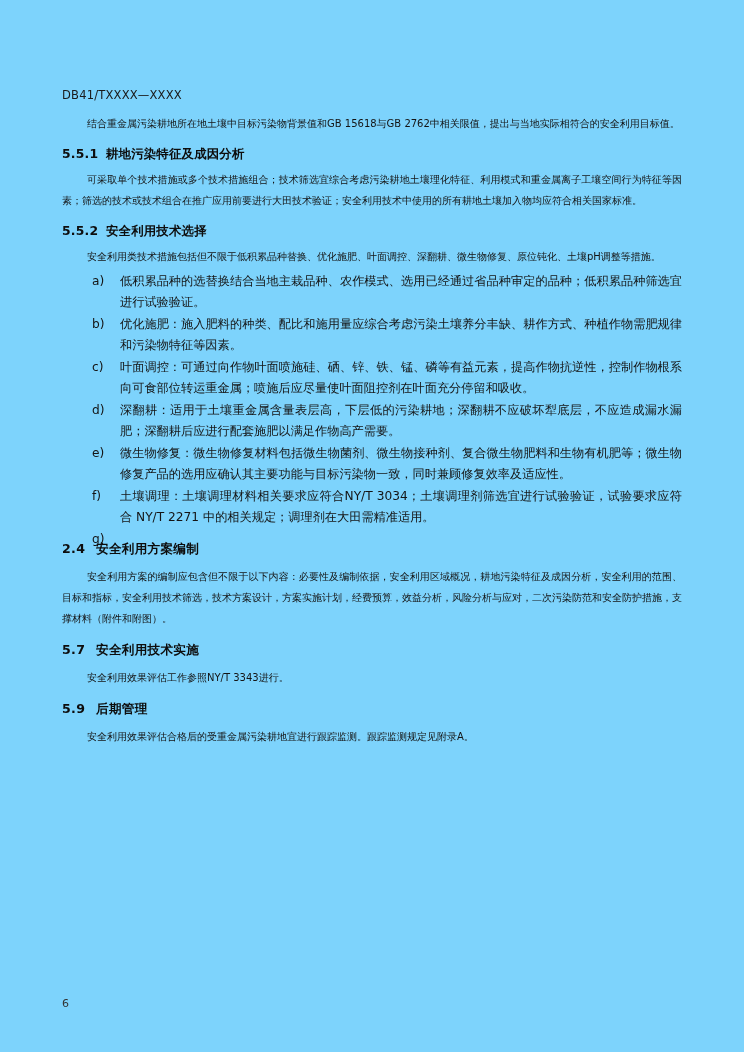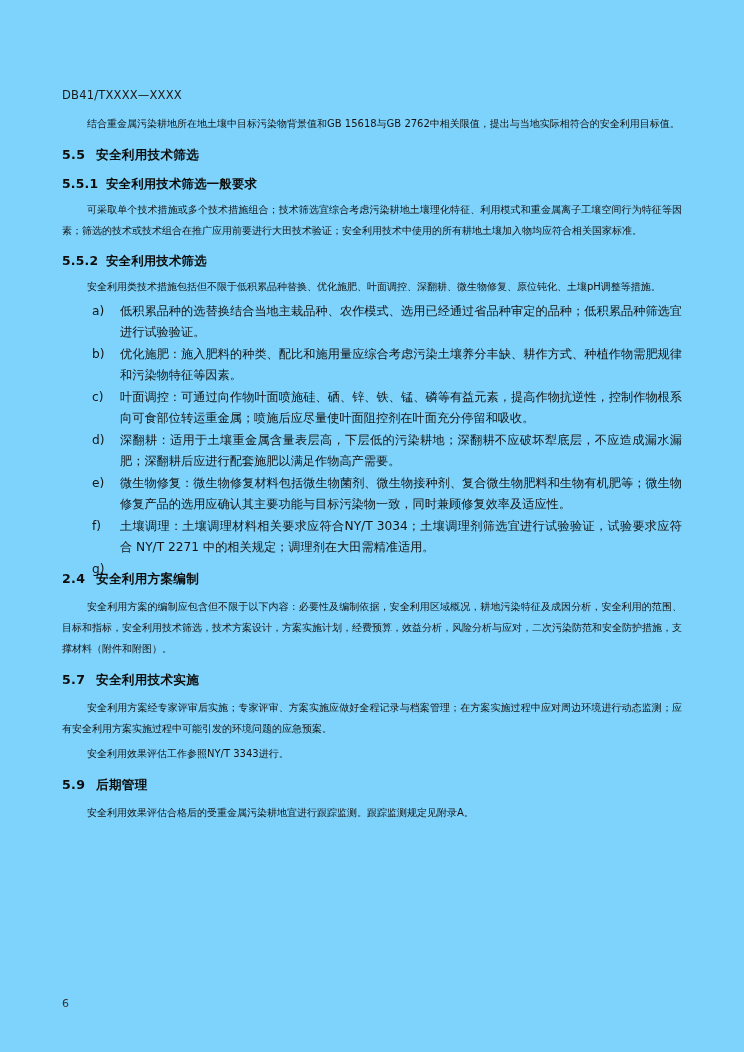--- a/index.html
+++ b/index.html
@@ -95,31 +95,28 @@
 </head>
 <body>
 
 <div class="page">
   <div class="content">
 
     <div class="header-code">DB41/TXXXX—XXXX</div>
 
     <p class="para">结合重金属污染耕地所在地土壤中目标污染物背景值和GB 15618与GB 2762中相关限值，提出与当地实际相符合的安全利用目标值。</p>
 
-    <div class="h2">
-      <span class="num">5.5</span><span>安全利用技术筛选</span>
-    </div>
 
     <div class="h3">
-      <span class="num">5.5.1</span><span>安全利用技术筛选一般要求</span>
+      <span class="num">5.5.1</span><span>耕地污染特征及成因分析</span>
     </div>
     <p class="para">可采取单个技术措施或多个技术措施组合；技术筛选宜综合考虑污染耕地土壤理化特征、利用模式和重金属离子工壤空间行为特征等因素；筛选的技术或技术组合在推广应用前要进行大田技术验证；安全利用技术中使用的所有耕地土壤加入物均应符合相关国家标准。</p>
 
     <div class="h3">
-      <span class="num">5.5.2</span><span>安全利用技术筛选</span>
+      <span class="num">5.5.2</span><span>安全利用技术选择</span>
     </div>
     <p class="para">安全利用类技术措施包括但不限于低积累品种替换、优化施肥、叶面调控、深翻耕、微生物修复、原位钝化、土壤pH调整等措施。</p>
 
     <ul class="list">
       <li>
         <span class="marker">a)</span>
         <span>低积累品种的选替换结合当地主栽品种、农作模式、选用已经通过省品种审定的品种；低积累品种筛选宜进行试验验证。</span>
       </li>
       <li>
         <span class="marker">b)</span>
@@ -147,21 +144,20 @@
     </ul>
 
     <div class="h2">
       <span class="num">2.4</span><span>安全利用方案编制</span>
     </div>
     <p class="para">安全利用方案的编制应包含但不限于以下内容：必要性及编制依据，安全利用区域概况，耕地污染特征及成因分析，安全利用的范围、目标和指标，安全利用技术筛选，技术方案设计，方案实施计划，经费预算，效益分析，风险分析与应对，二次污染防范和安全防护措施，支撑材料（附件和附图）。</p>
 
     <div class="h2">
       <span class="num">5.7</span><span>安全利用技术实施</span>
     </div>
-    <p class="para">安全利用方案经专家评审后实施；专家评审、方案实施应做好全程记录与档案管理；在方案实施过程中应对周边环境进行动态监测；应有安全利用方案实施过程中可能引发的环境问题的应急预案。</p>
 
     <p class="para">安全利用效果评估工作参照NY/T 3343进行。</p>
 
     <div class="h2">
       <span class="num">5.9</span><span>后期管理</span>
     </div>
     <p class="para">安全利用效果评估合格后的受重金属污染耕地宜进行跟踪监测。跟踪监测规定见附录A。</p>
 
   </div>
 

